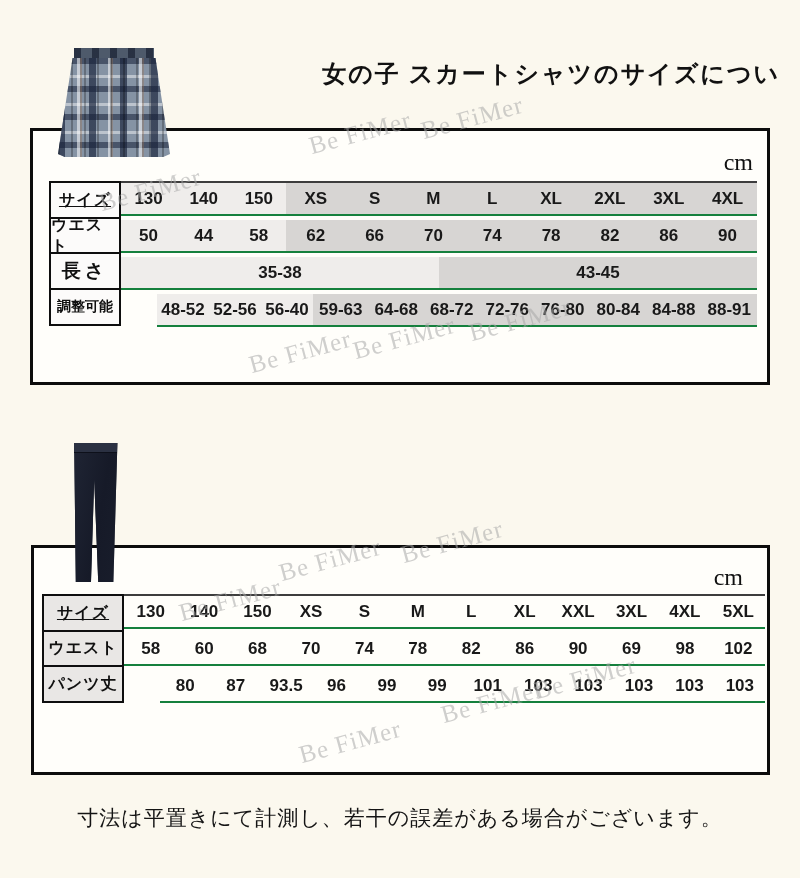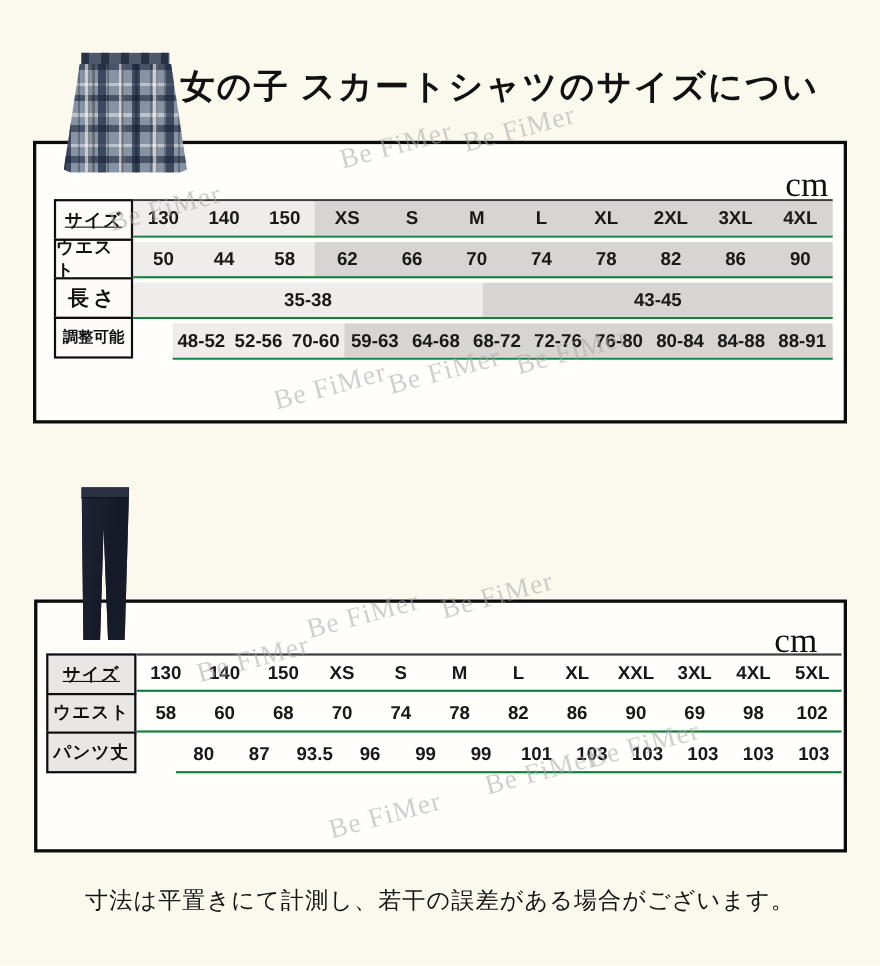--- a/index.html
+++ b/index.html
@@ -33,41 +33,41 @@
   .wm8{left:400px;top:528px;}
   .wm9{left:178px;top:586px;}
   .wm10{left:533px;top:664px;}
   .wm11{left:440px;top:688px;}
   .wm12{left:298px;top:728px;}
   
   .title{
     position:absolute;
     font-family:"Liberation Serif","DejaVu Serif",serif;
     font-weight:600;
-    font-size:31px;
+    font-size:24px;
     letter-spacing:2px;
-    text-align:left;
+    text-align:right;
     color:#111;
     z-index:2;
   }
   .title-girls{top:58px;left:164px;right:20px;}
   .title-boys{top:466px;left:136px;right:80px;}
   
   .panel{
     position:absolute;
     border:3px solid #0c0c0c;
     background:#fffefa;
     z-index:1;
   }
   .panel-girls{left:30px;top:128px;width:734px;height:251px;}
   .panel-boys{left:31px;top:545px;width:733px;height:224px;}
   .unit{
     position:absolute;
     font-family:"Liberation Serif","DejaVu Serif",serif;
-    font-size:32px;
+    font-size:24px;
     color:#111;
     z-index:3;
   }
   .unit-girls{right:14px;top:18px;}
   .unit-boys{right:24px;top:16px;}
   
   .tbl{position:absolute;display:flex;align-items:flex-start;z-index:2;}
   .tbl-girls{left:16px;right:10px;top:50px;}
   .tbl-boys{left:8px;right:2px;top:46px;}
   .labcol{display:flex;flex-direction:column;flex:none;z-index:3;}
@@ -236,21 +236,21 @@
         </div>
         <div class="band">
           <div class="zone zlight single">35-38</div>
           <div class="zone zdark single">43-45</div>
         </div>
         <div class="band">
           <div class="zone zlight">
 
           <div class="cell">48-52</div>
               <div class="cell">52-56</div>
-              <div class="cell">70-60</div>
+              <div class="cell">56-40</div>
             </div>
           <div class="zone zdark">
 
           <div class="cell">59-63</div>
               <div class="cell">64-68</div>
               <div class="cell">68-72</div>
               <div class="cell">72-76</div>
               <div class="cell">76-80</div>
               <div class="cell">80-84</div>
               <div class="cell">84-88</div>

